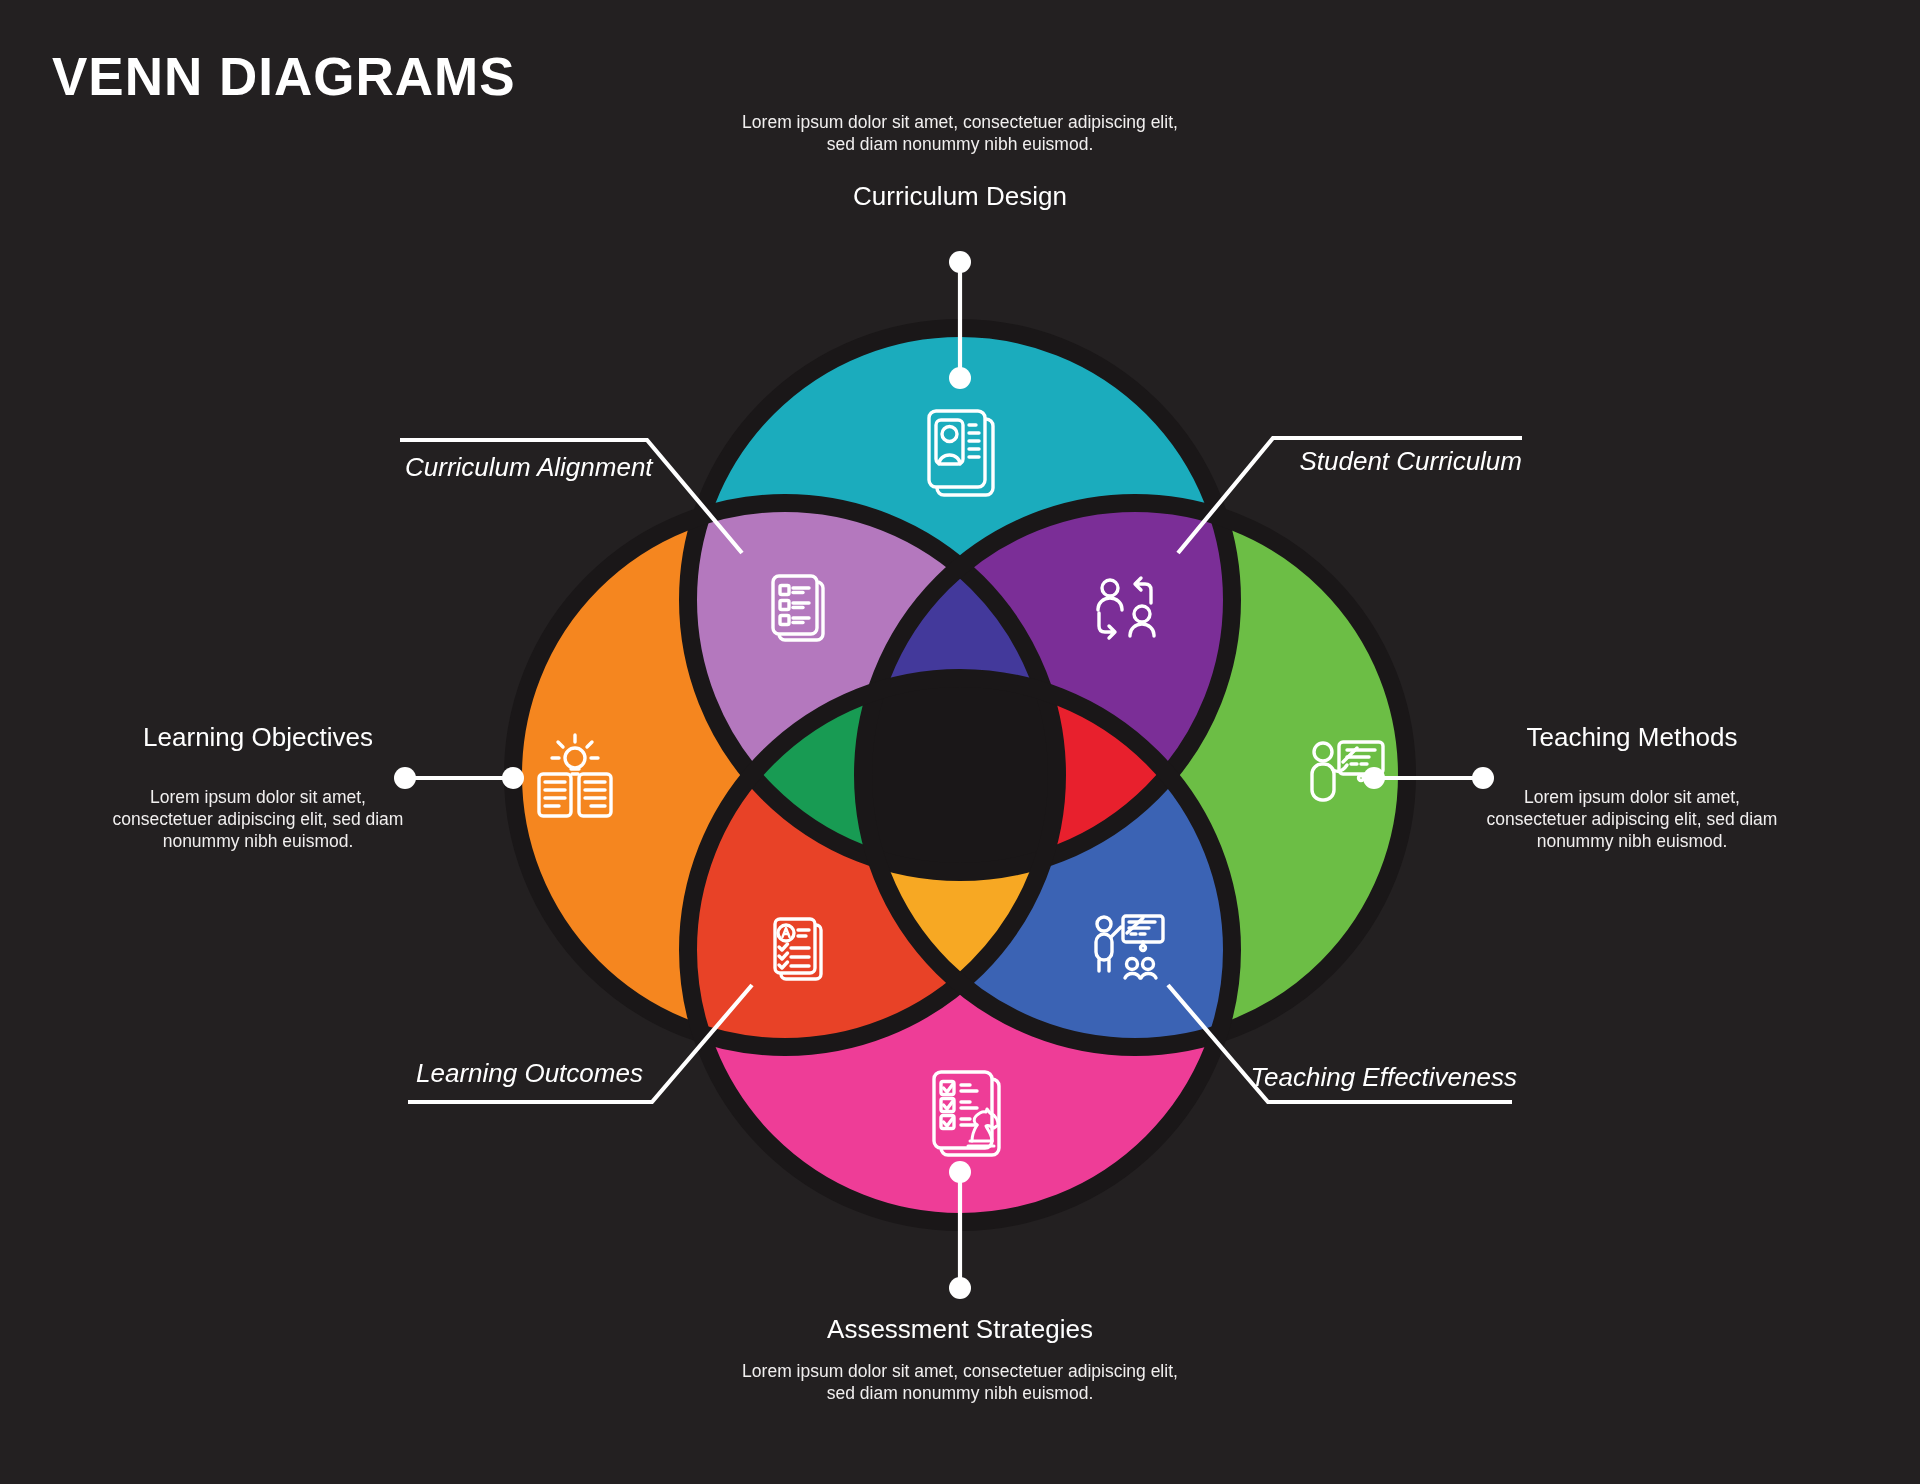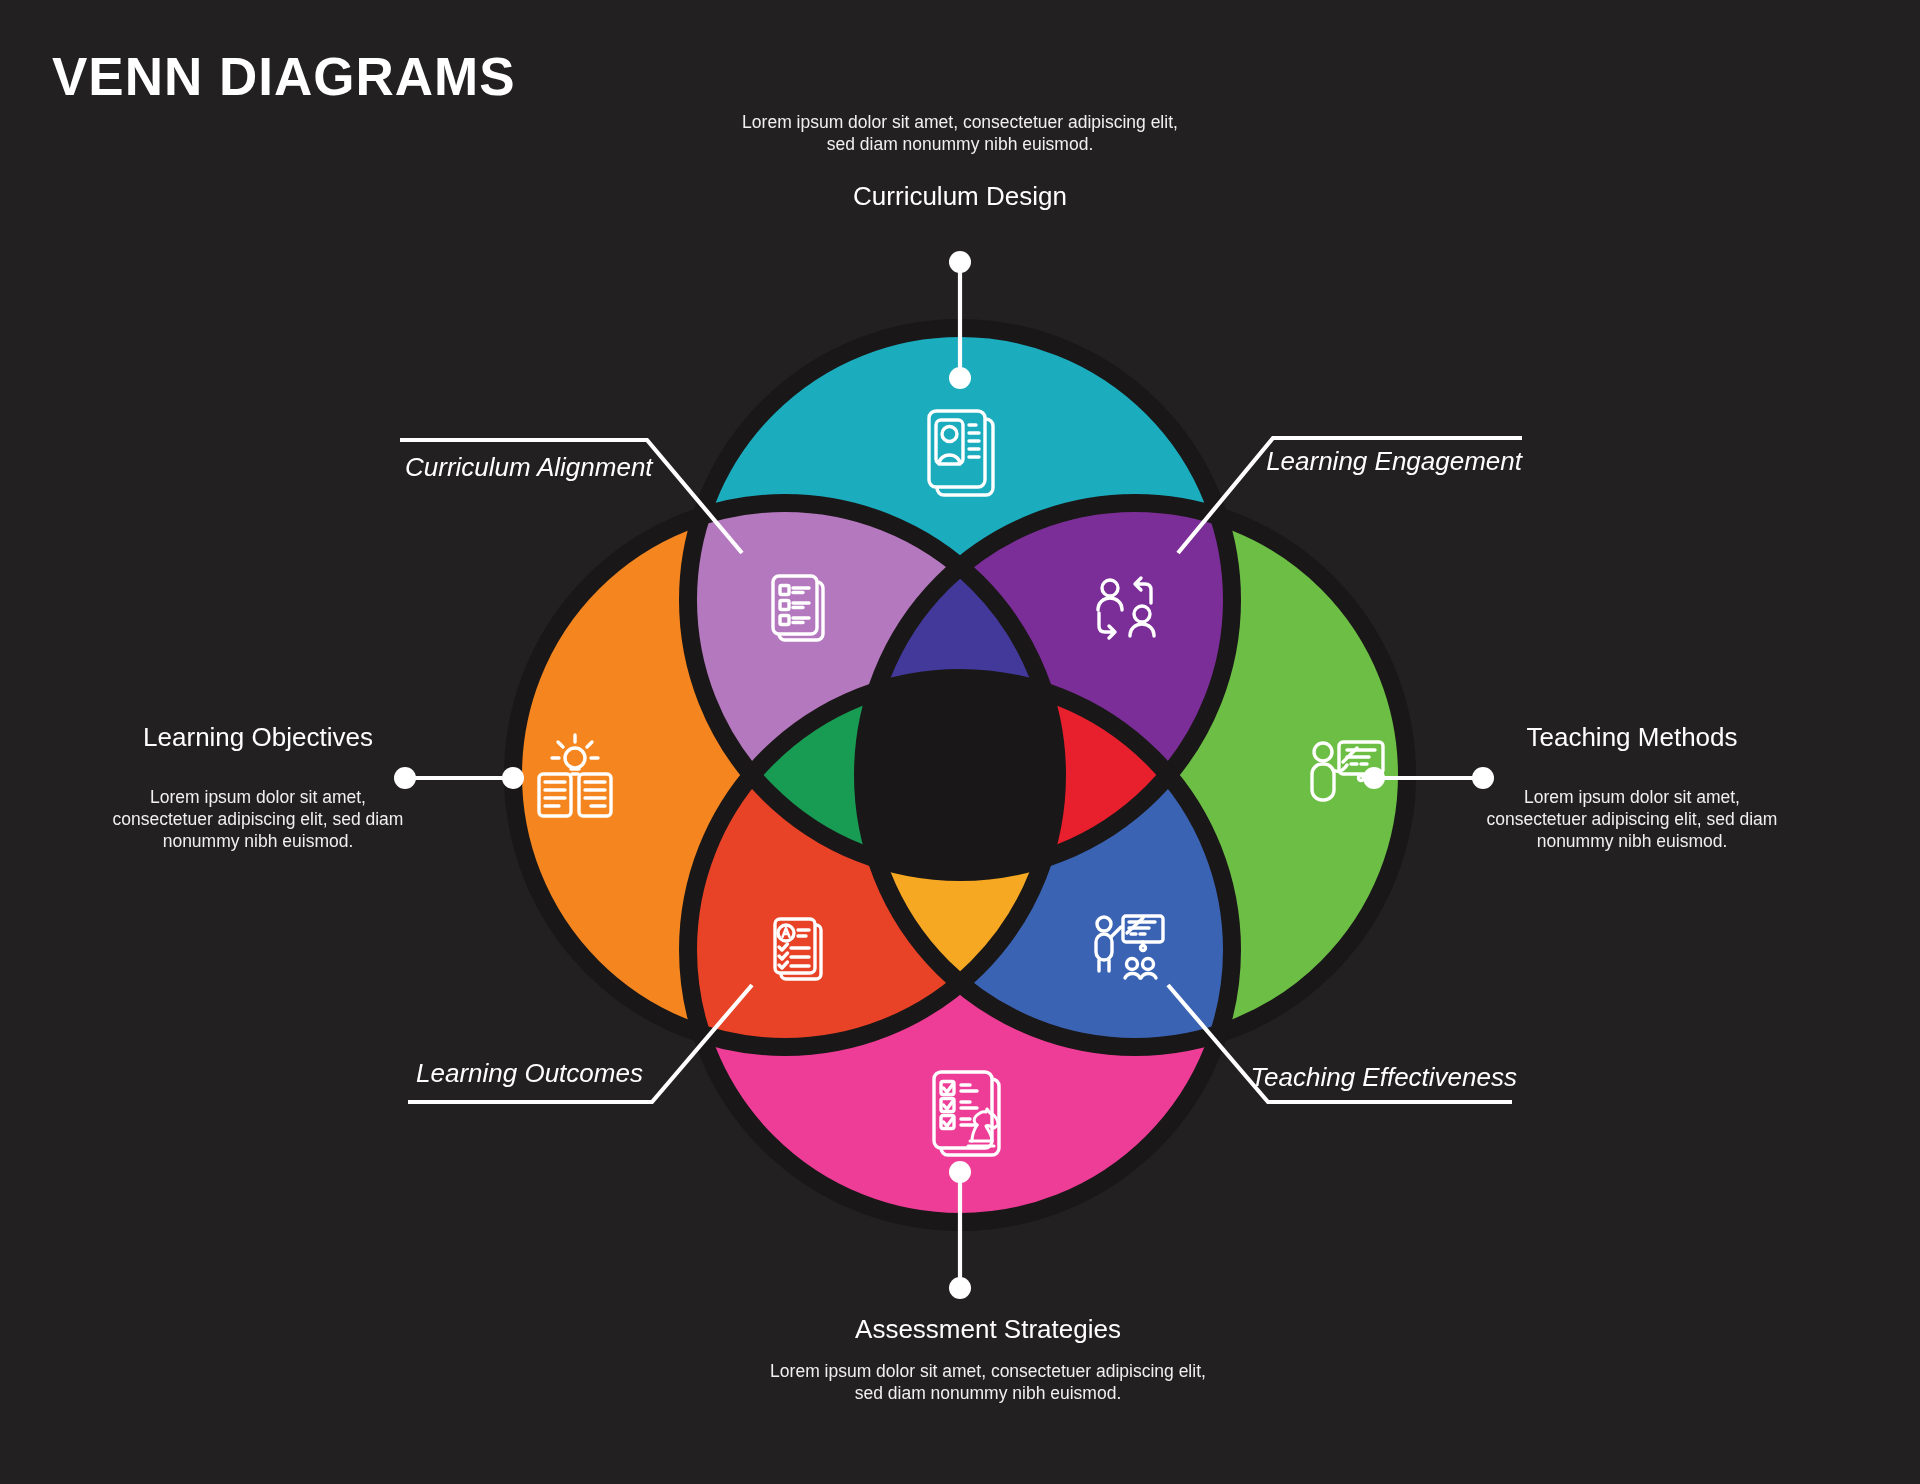--- a/index.html
+++ b/index.html
@@ -27,21 +27,21 @@
   .callout-label { position:absolute; color:#ffffff; font-size:26px; font-weight:500;
                    white-space:nowrap;font-style:italic; }
   .cl-top-left     { left:405px;  top:452px; }
   .cl-top-right    { right:398px; top:446px; text-align:right; }
   .cl-bottom-left  { left:416px;  top:1058px; }
   .cl-bottom-right { right:403px; top:1062px; text-align:left; }
 
   .blk-top    { left:730px;  top:112px;  width:460px; }
   .blk-left   { left:103px;  top:722px;  width:310px; }
   .blk-right  { left:1477px; top:722px;  width:310px; }
-  .blk-bottom { left:758px;  top:1314px; width:460px; }
+  .blk-bottom { left:730px;  top:1314px; width:460px; }
 </style>
 </head>
 <body>
 
 <div class="page" style="background: rgb(35, 32, 33);">
 
   <h1 class="page-title">VENN DIAGRAMS</h1>
 
   <svg class="venn" width="1920" height="1484" viewBox="0 0 1920 1484">
     <defs>
@@ -263,17 +263,17 @@
     <h2>Teaching Methods</h2>
     <p>Lorem ipsum dolor sit amet, consectetuer adipiscing elit, sed diam nonummy nibh euismod.</p>
   </div>
 
   <div class="node-block bottom blk-bottom">
     <h2>Assessment Strategies</h2>
     <p>Lorem ipsum dolor sit amet, consectetuer adipiscing elit, sed diam nonummy nibh euismod.</p>
   </div>
 
   <div class="callout-label cl-top-left">Curriculum Alignment</div>
-  <div class="callout-label cl-top-right">Learning Engagement</div>
+  <div class="callout-label cl-top-right">Student Curriculum</div>
   <div class="callout-label cl-bottom-left">Learning Outcomes</div>
   <div class="callout-label cl-bottom-right">Teaching Effectiveness</div>
 
 </div>
 
 </body></html>

